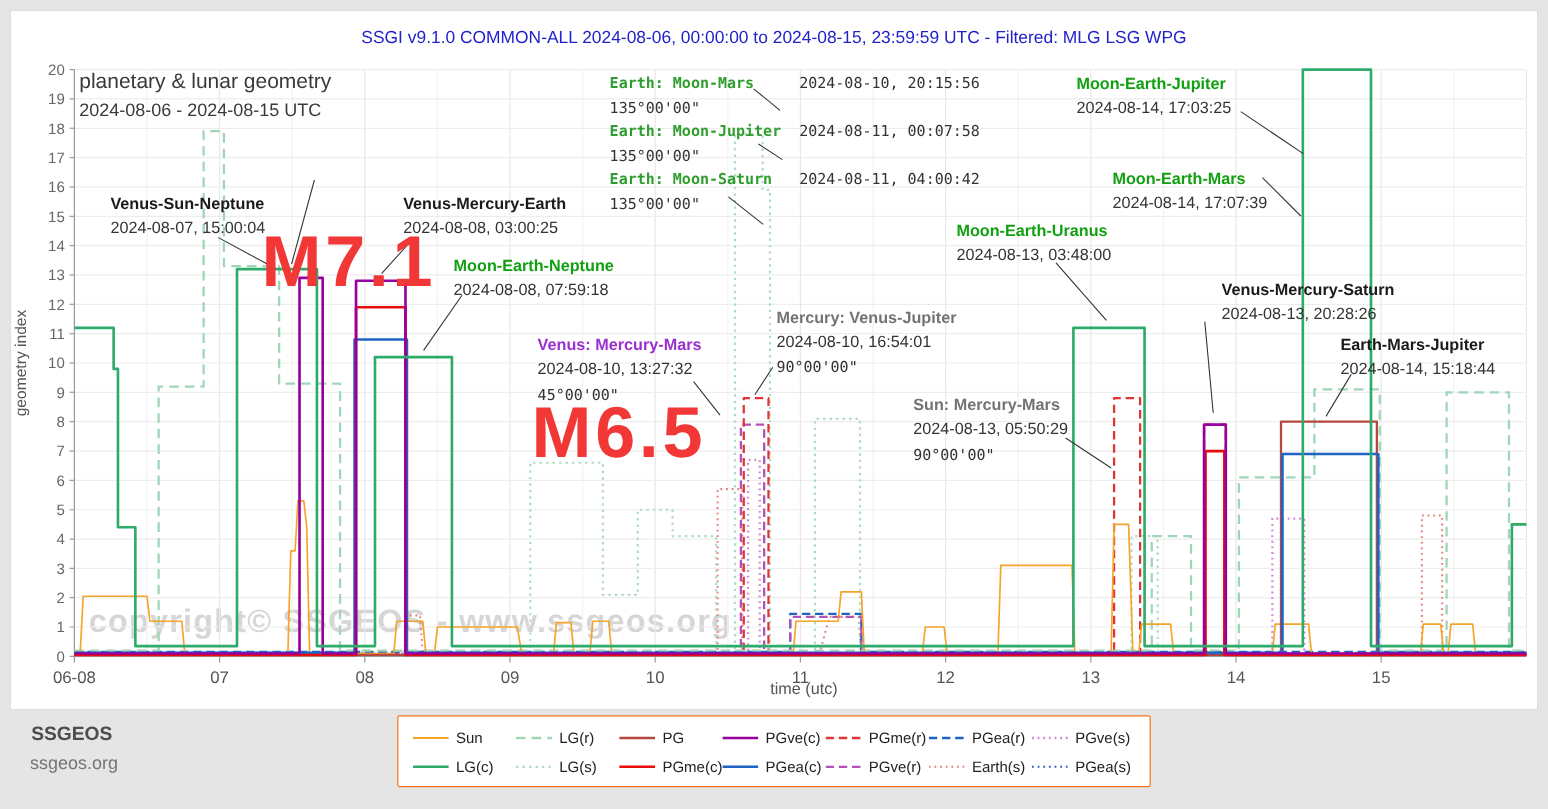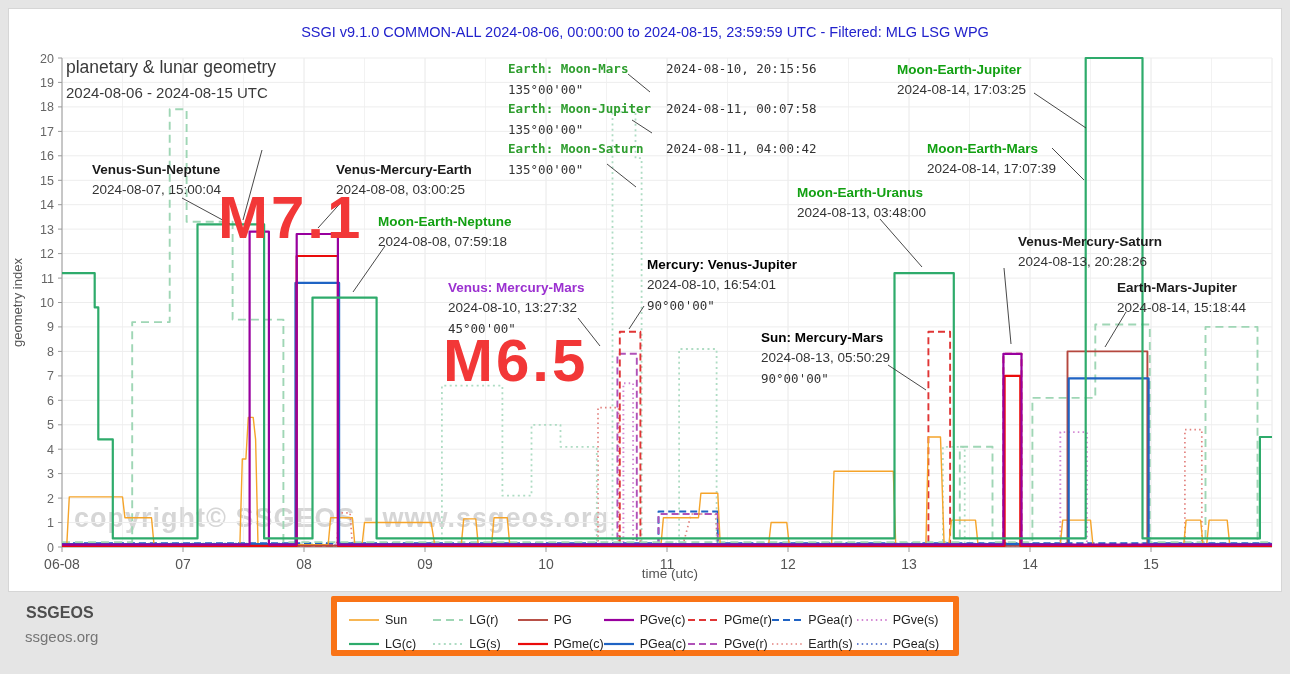--- a/index.html
+++ b/index.html
@@ -11,30 +11,30 @@
   .tick{font-size:12.5px;fill:#666;font-family:"Liberation Sans",sans-serif;}
   .tickx{font-size:14px;fill:#555;font-family:"Liberation Sans",sans-serif;}
   #ylabel{position:absolute;left:-38px;top:295px;width:110px;text-align:center;transform:rotate(-90deg);font-size:13px;color:#555;z-index:2;}
   #xlabel{position:absolute;left:600px;top:566px;width:140px;text-align:center;font-size:13.5px;color:#555;z-index:2;}
   #ann-layer{position:absolute;left:0;top:0;width:1071px;height:594px;z-index:3;pointer-events:none;}
   .ann{position:absolute;white-space:nowrap;line-height:20px;}
   .a-h1{font-size:17.5px;color:#3a3a3a;line-height:26px;}
   .a-h2{font-size:15px;color:#3a3a3a;line-height:25px;}
   .a-g{font-weight:bold;color:#12a012;font-size:13.5px;}
   .a-k{font-weight:bold;color:#1a1a1a;font-size:13.5px;}
-  .a-r{font-weight:bold;color:#000000;font-size:13.5px;}
+  .a-r{font-weight:bold;color:#737373;font-size:13.5px;}
   .a-v{font-weight:bold;color:#9b30d0;font-size:13.5px;}
   .a-d{color:#333;font-size:13.5px;}
   .a-mg{font-family:"DejaVu Sans Mono",monospace;font-weight:bold;color:#2f9e2f;font-size:12.5px;line-height:21px;}
   .a-md{font-family:"DejaVu Sans Mono",monospace;color:#333;font-size:12.5px;line-height:21px;}
   .a-big{font-size:60px;font-weight:800;color:#f23737;letter-spacing:3px;line-height:56px;}
   #footer{position:absolute;left:0;top:592px;width:1290px;height:82px;}
   #brand{position:absolute;left:26px;top:12px;font-size:16px;font-weight:bold;color:#4d4d4d;}
   #site{position:absolute;left:25px;top:36px;font-size:15px;color:#757575;}
-  #legend-box{position:absolute;left:331px;top:4px;width:628px;height:60px;background:#fff;border:6px solid #f97316;border-radius:2px;box-sizing:border-box;padding:6px 12px;display:grid;grid-template-columns:repeat(7,1fr);grid-auto-rows:24px;align-items:center;}
+  #legend-box{position:absolute;left:331px;top:4px;width:628px;height:60px;background:#fff;border:1px solid #f97316;border-radius:2px;box-sizing:border-box;padding:6px 12px;display:grid;grid-template-columns:repeat(7,1fr);grid-auto-rows:24px;align-items:center;}
   .lg-item{display:flex;align-items:center;gap:6px;}
   .lg-label{font-size:12.5px;color:#222;}
 </style>
 </head>
 <body>
 
 <div id="stage">
   <div id="panel"></div>
   <div id="chart-title">SSGI v9.1.0 COMMON-ALL 2024-08-06, 00:00:00 to 2024-08-15, 23:59:59 UTC - Filtered: MLG LSG WPG</div>
   <div id="watermark">copyright© SSGEOS - www.ssgeos.org</div>

